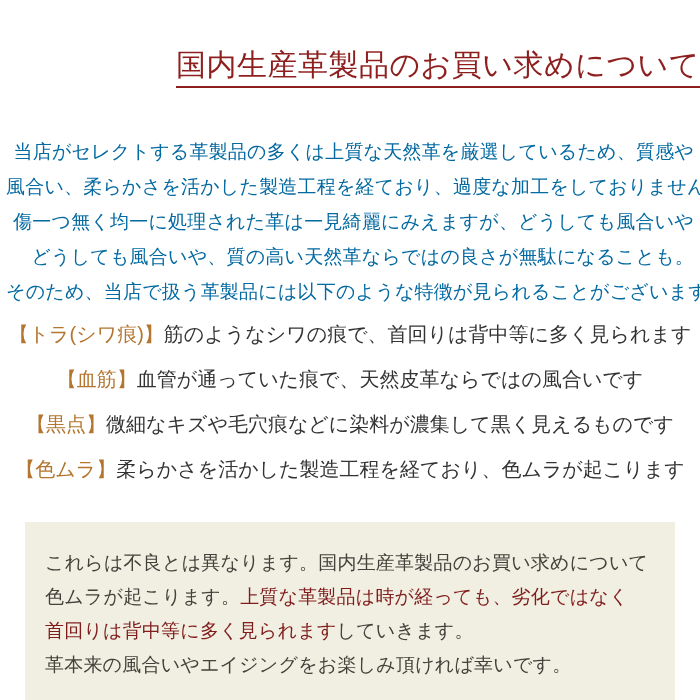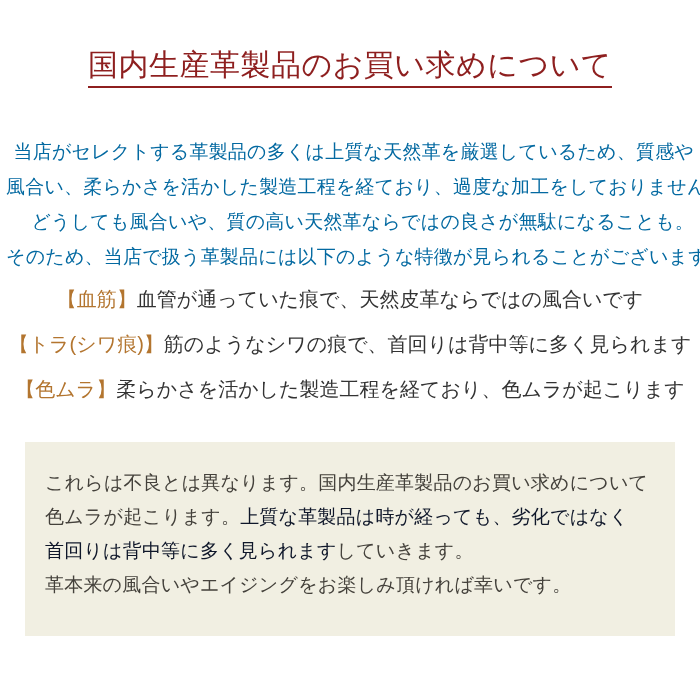--- a/index.html
+++ b/index.html
@@ -12,21 +12,21 @@
     width: 700px;
     height: 700px;
     background: #ffffff;
     overflow: hidden;
     font-family: "Liberation Serif", "DejaVu Serif", serif;
     color: #3c3a36;
   }
   
   .title-wrap {
     margin-top: 27px;
-    text-align: center;
+    text-align: right;
   }
   .title {
     display: inline-block;
     font-family: "Liberation Serif", "DejaVu Serif", serif;
     font-size: 30px;
     font-weight: normal;
     letter-spacing: 0.5px;
     color: #8e1f1f;
     line-height: 1.2;
     padding-bottom: 3px;
@@ -63,44 +63,48 @@
     margin: 30px 25px 0;
     background: #f1efe2;
     padding: 24px 20px 0;
     height: 170px;
     font-size: 19px;
     line-height: 34px;
     color: #44413b;
     letter-spacing: 0.2px;
   }
   .note-box .line { white-space: nowrap; }
-  .accent-red { color: #0f172a; margin-top: 36px; }
+  .accent-red { color: #7f1d1d; margin-top: 36px; }
 </style>
 </head>
 <body>
 
 <div class="page">
 
   <div class="title-wrap">
     <h1 class="title">国内生産革製品のお買い求めについて</h1>
   </div>
 
   <div class="intro">
     <div class="line">当店がセレクトする革製品の多くは上質な天然革を厳選しているため、質感や</div>
     <div class="line">風合い、柔らかさを活かした製造工程を経ており、過度な加工をしておりません。</div>
+    <div class="line">傷一つ無く均一に処理された革は一見綺麗にみえますが、どうしても風合いや</div>
     <div class="line">どうしても風合いや、質の高い天然革ならではの良さが無駄になることも。</div>
     <div class="line">そのため、当店で扱う革製品には以下のような特徴が見られることがございます。</div>
   </div>
 
   <div class="features">
     <div class="feature-row">
+      <span class="feature-label">【トラ(シワ痕)】</span><span>筋のようなシワの痕で、首回りは背中等に多く見られます</span>
+    </div>
+    <div class="feature-row">
       <span class="feature-label">【血筋】</span><span>血管が通っていた痕で、天然皮革ならではの風合いです</span>
     </div>
     <div class="feature-row">
-      <span class="feature-label">【トラ(シワ痕)】</span><span>筋のようなシワの痕で、首回りは背中等に多く見られます</span>
+      <span class="feature-label">【黒点】</span><span>微細なキズや毛穴痕などに染料が濃集して黒く見えるものです</span>
     </div>
     <div class="feature-row">
       <span class="feature-label">【色ムラ】</span><span>柔らかさを活かした製造工程を経ており、色ムラが起こります</span>
     </div>
   </div>
 
   <div class="note-box">
     <div class="line">これらは不良とは異なります。国内生産革製品のお買い求めについて</div>
     <div class="line">
       <span>色ムラが起こります。</span><span class="accent-red">上質な革製品は時が経っても、劣化ではなく</span>

